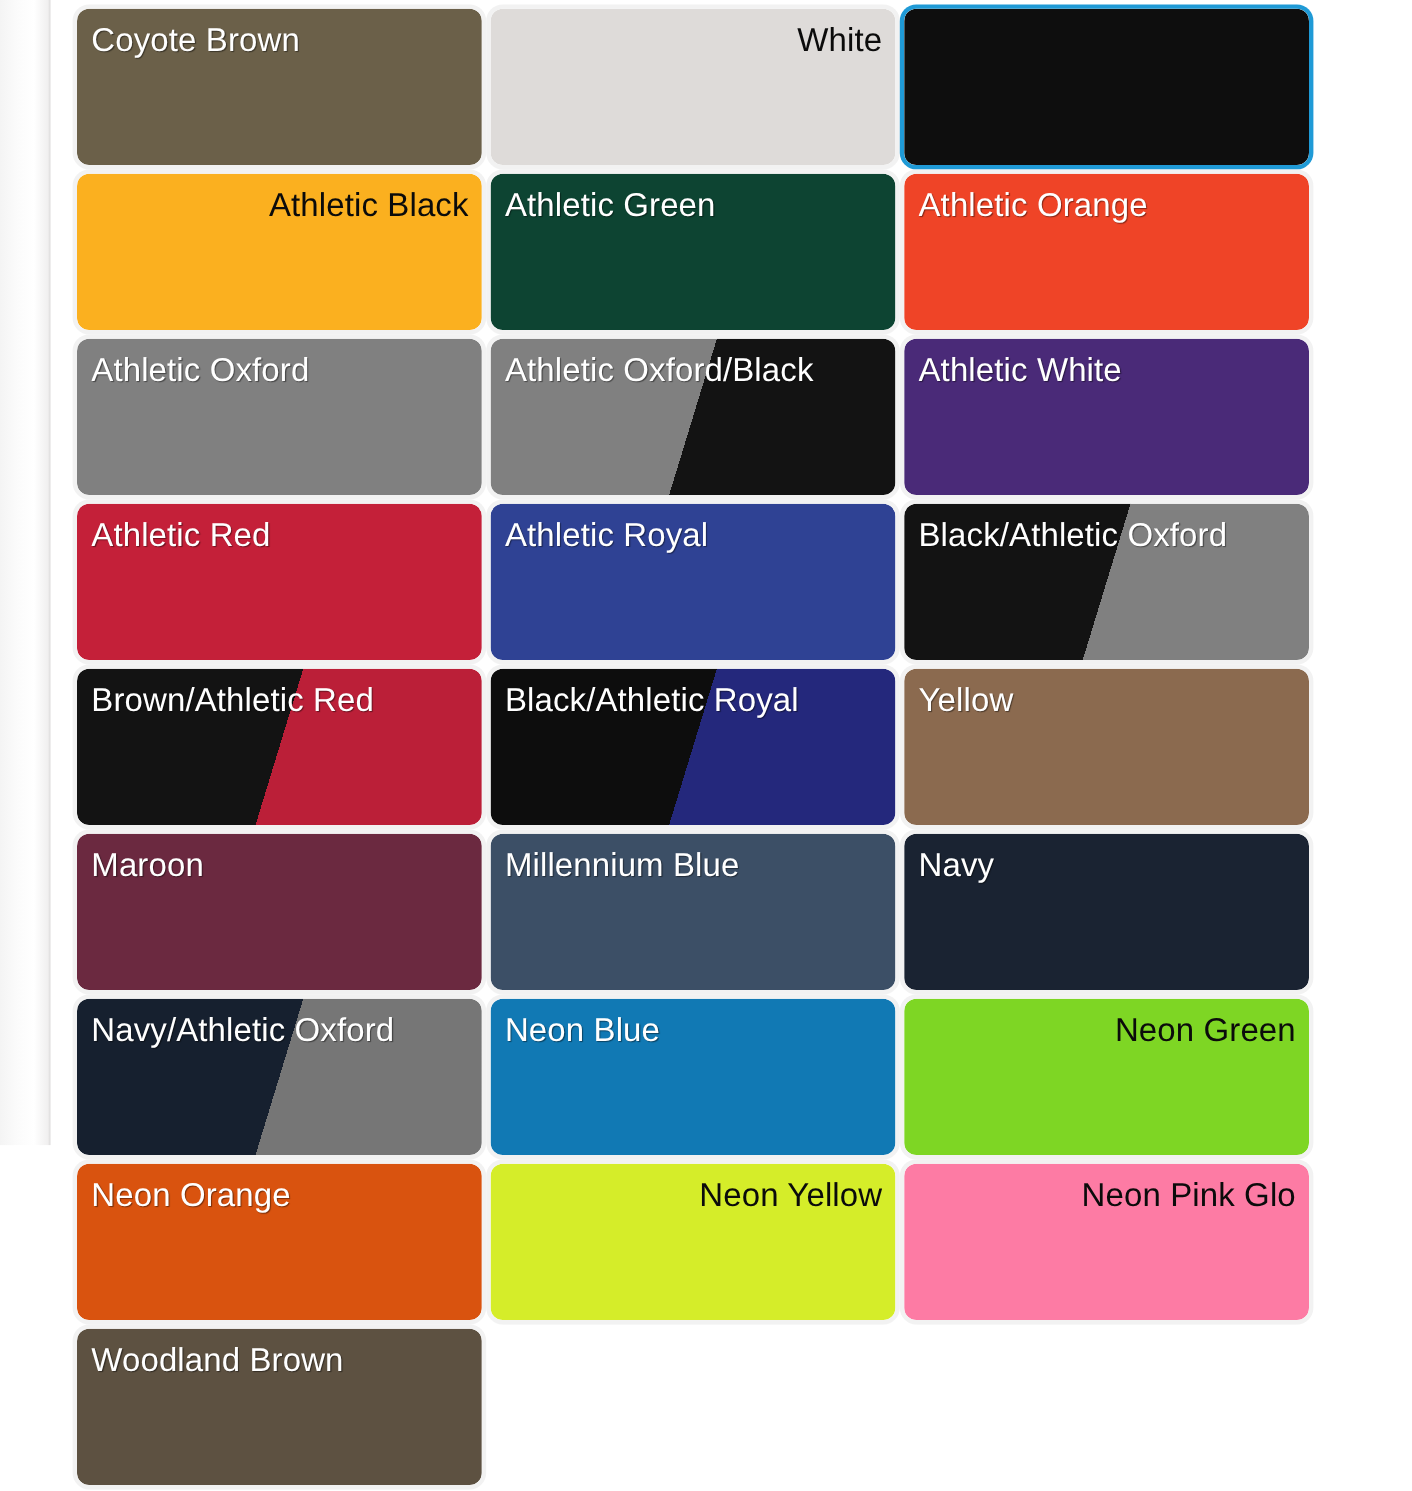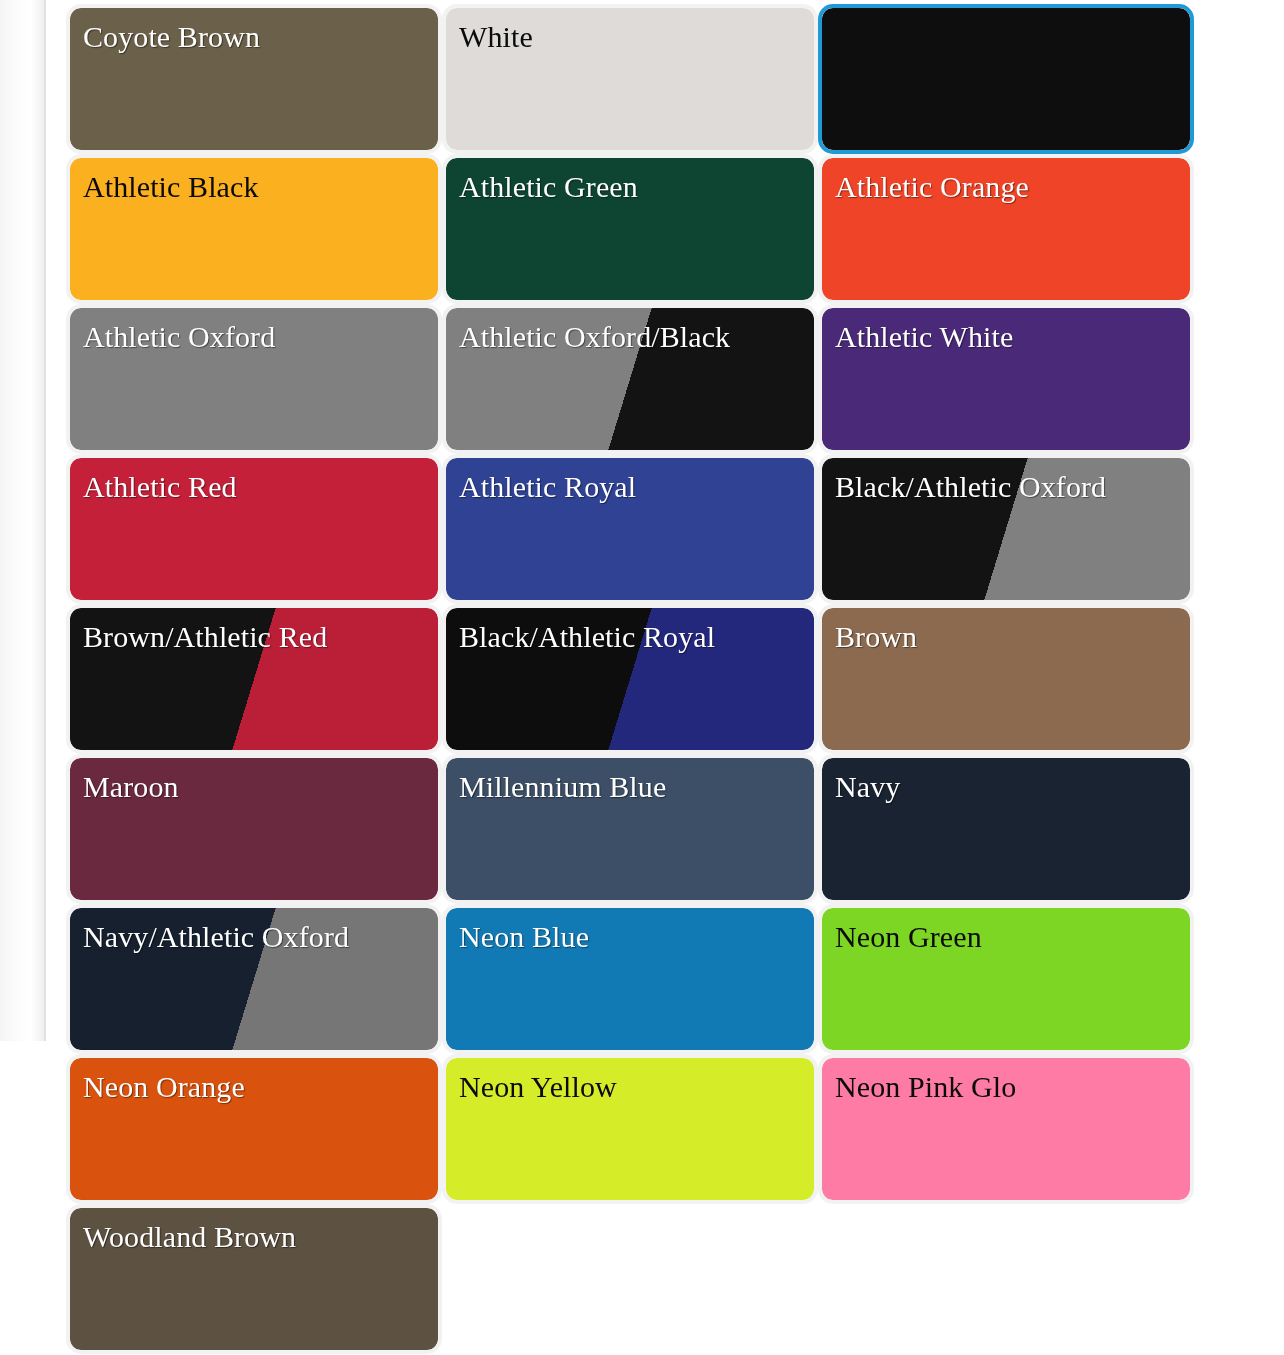--- a/index.html
+++ b/index.html
@@ -11,21 +11,20 @@
     background: #ffffff;
     font-family: "Liberation Sans", "DejaVu Sans", sans-serif;
     overflow: hidden;
   }
 
   #page {
     position: relative;
     width: 1284px;
     height: 1041px;
     background: #ffffff;
-    font-family: Liberation Serif, serif;
   }
 
   
   .left-gutter {
     position: absolute;
     left: 0;
     top: 0;
     width: 44px;
     height: 100%;
     background: linear-gradient(to right,
@@ -87,20 +86,21 @@
     overflow: hidden;
     pointer-events: none;
   }
   .swatch-label.light {
     color: #ffffff;
     text-shadow: 1px 1px 1px rgba(0,0,0,0.45);
   }
   .swatch-label.dark {
     color: #0b0b0b;
     text-shadow: none;
+    text-align: right;
   }
 </style>
 </head>
 <body>
 
 <div id="page">
 
   <div class="left-gutter"></div>
   <div class="gutter-rule"></div>
 
@@ -155,21 +155,21 @@
       <div class="swatch">
         <div class="swatch-fill" style="background: linear-gradient(107deg, rgb(19, 19, 19) 0%, rgb(19, 19, 19) 50%, rgb(187, 31, 56) 50%, rgb(187, 31, 56) 100%);"></div>
         <div class="swatch-label light">Brown/Athletic Red</div>
       </div>
       <div class="swatch">
         <div class="swatch-fill" style="background: linear-gradient(107deg, rgb(13, 13, 13) 0%, rgb(13, 13, 13) 50%, rgb(36, 40, 124) 50%, rgb(36, 40, 124) 100%);"></div>
         <div class="swatch-label light">Black/Athletic Royal</div>
       </div>
       <div class="swatch">
         <div class="swatch-fill" style="background: rgb(139, 106, 79);"></div>
-        <div class="swatch-label light">Brown</div>
+        <div class="swatch-label light">Yellow</div>
       </div>
       <div class="swatch">
         <div class="swatch-fill" style="background: rgb(107, 41, 64);"></div>
         <div class="swatch-label light">Maroon</div>
       </div>
       <div class="swatch">
         <div class="swatch-fill" style="background: rgb(60, 79, 102);"></div>
         <div class="swatch-label light">Millennium Blue</div>
       </div>
       <div class="swatch">

